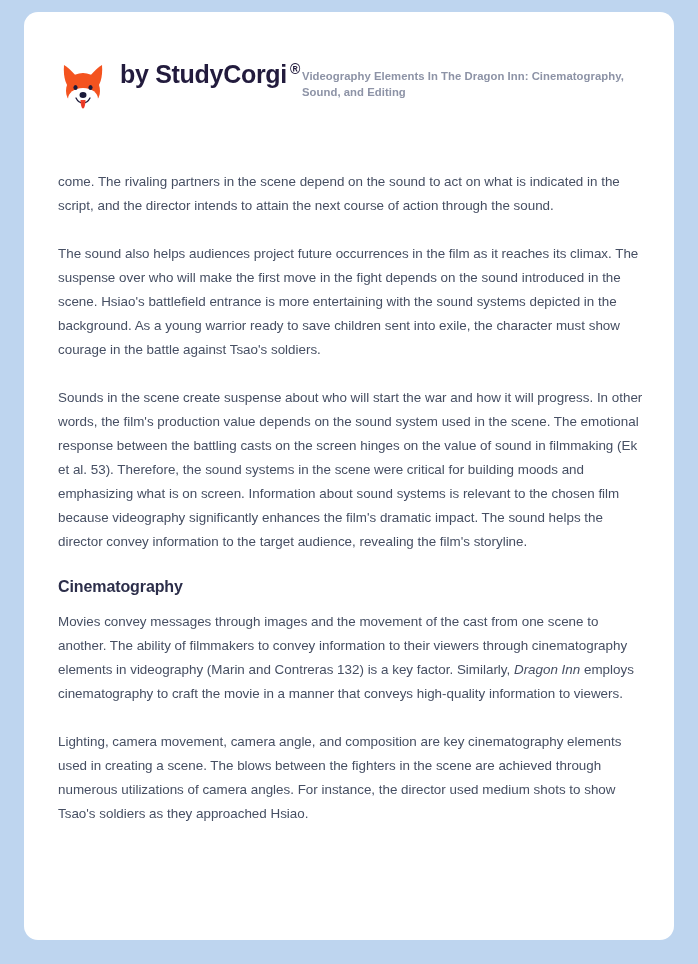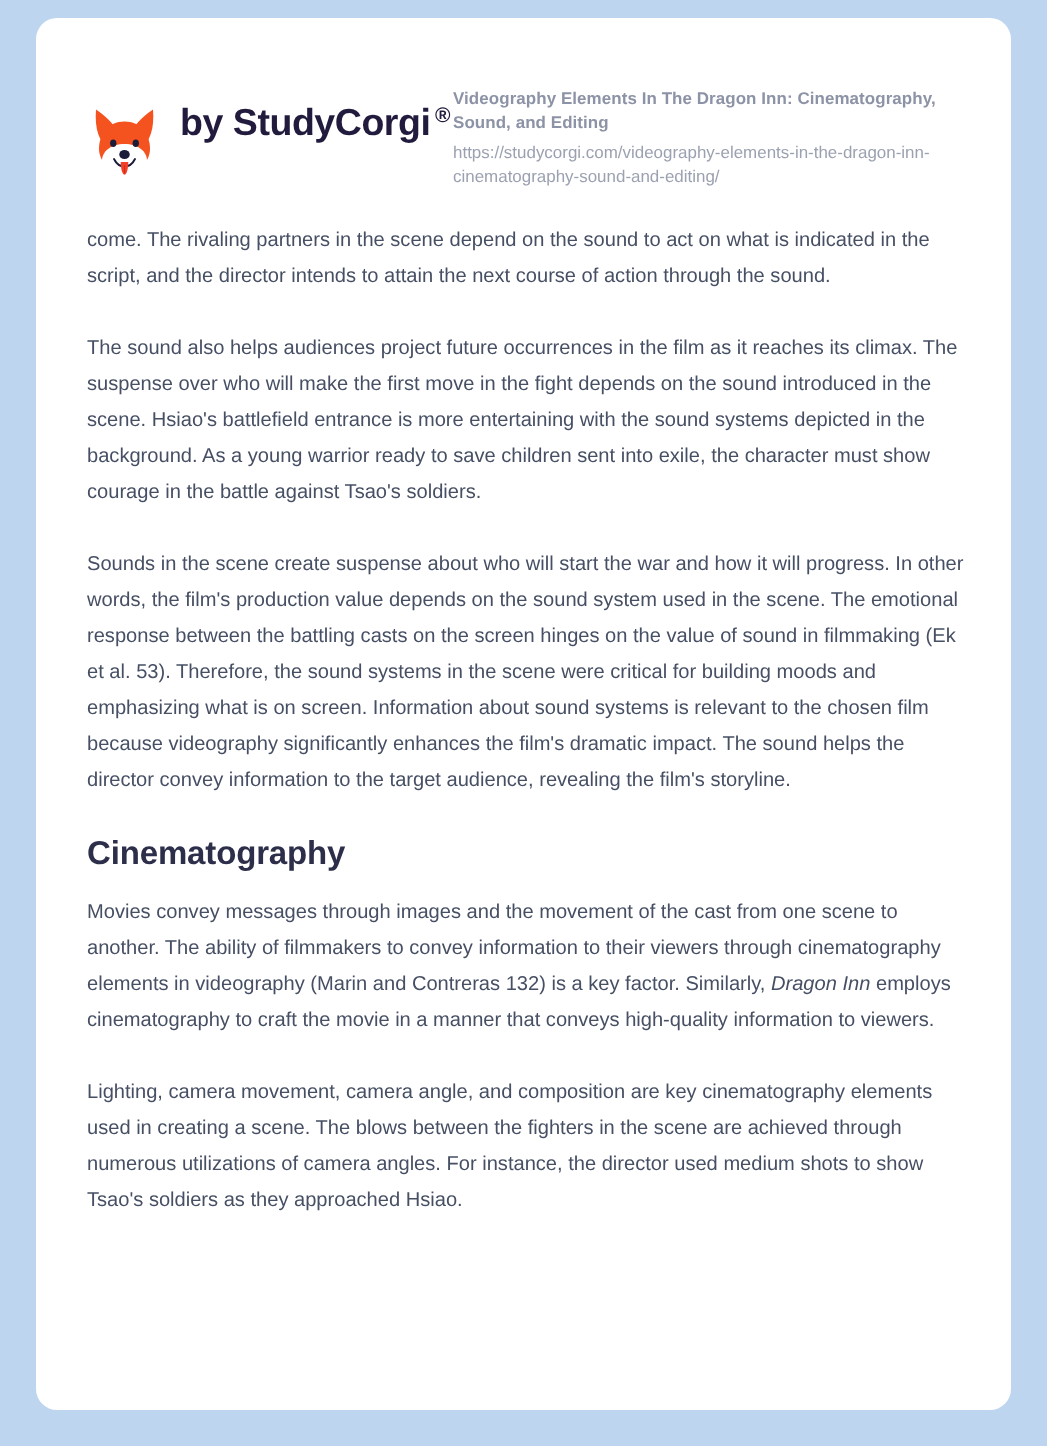--- a/index.html
+++ b/index.html
@@ -85,38 +85,38 @@
     font-size: 11.3px;
     color: #9ba1b0;
     line-height: 1.42;
     margin-top: 3px;
     word-break: break-word;
   }
 
   
   .page-body {
     padding: 0 26px 0 34px;
-    margin-top: 22px;
+    margin-top: 60px;
     box-sizing: border-box;
   }
 
   .para {
     font-size: 13.4px;
     line-height: 24px;
     color: #464f63;
     margin: 0 0 24px 0;
     text-align: left;
   }
 
   .para:last-child {
     margin-bottom: 0;
   }
 
   .section-heading {
-    font-size: 22px;
+    font-size: 16px;
     font-weight: bold;
     color: #2c2e4a;
     margin: 0 0 14px 0;
     letter-spacing: -0.1px;
   }
 
   .italic {
     font-style: italic;
   }
 </style>
@@ -151,21 +151,20 @@
           <path d="M50 84 L50 95" stroke="#d32a1a" stroke-width="1.4"></path>
         </svg>
       </span>
       <span class="brand-text">
         <span>by StudyCorgi</span><span class="brand-reg">®</span>
       </span>
     </div>
 
     <div class="header-meta">
       <div class="header-title">Videography Elements In The Dragon Inn: Cinematography, Sound, and Editing</div>
-      <div class="header-url">https://studycorgi.com/videography-elements-in-the-dragon-inn-cinematography-sound-and-editing/</div>
     </div>
 
   </div>
 
   <div class="page-body">
 
     <p class="para">come. The rivaling partners in the scene depend on the sound to act on what is indicated in the script, and the director intends to attain the next course of action through the sound.</p>
 
     <p class="para">The sound also helps audiences project future occurrences in the film as it reaches its climax. The suspense over who will make the first move in the fight depends on the sound introduced in the scene. Hsiao's battlefield entrance is more entertaining with the sound systems depicted in the background. As a young warrior ready to save children sent into exile, the character must show courage in the battle against Tsao's soldiers.</p>
 

